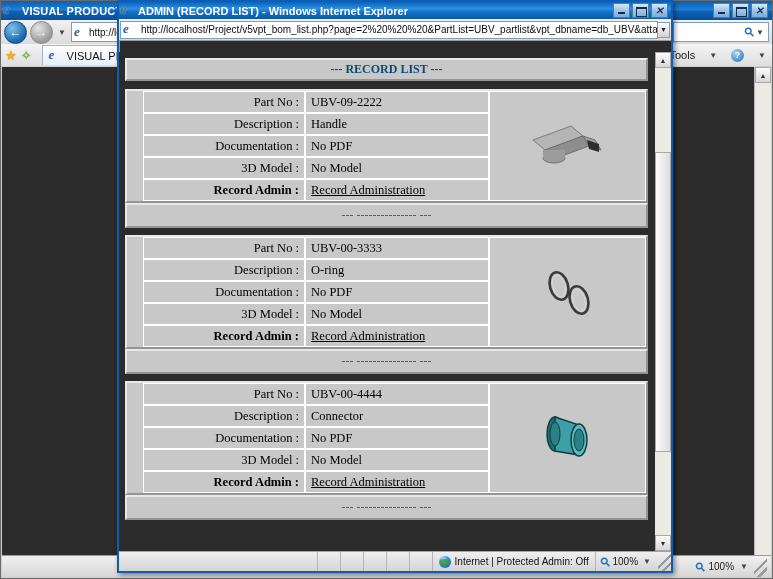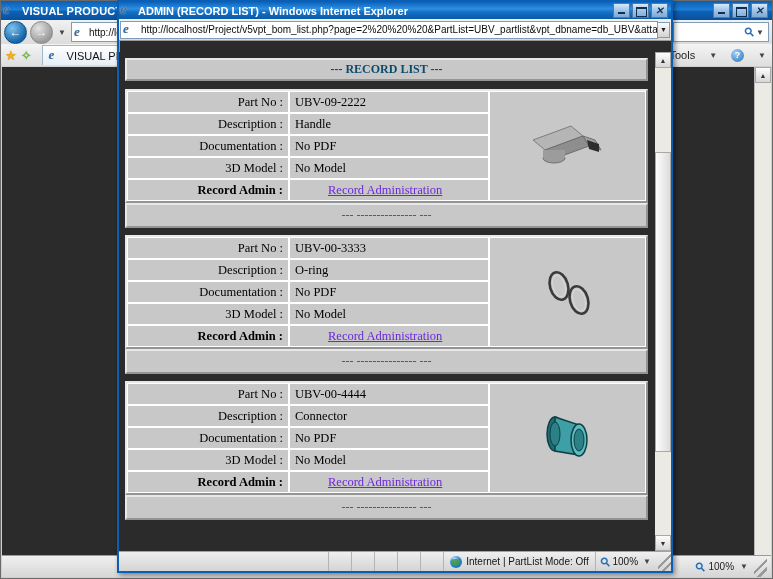--- a/index.html
+++ b/index.html
@@ -260,20 +260,21 @@
     font-family: "Liberation Serif", serif;
     font-size: 12px; font-weight: bold; color: #0c4a6e;
     padding: 2px 0 9px 0;
   }
 
   .rec-wrap {
     display: flex;
     border: 2px outset #e8e8e8;
     background: #c8c8c8;
     margin-bottom: 0px;
+    padding-left: 16px;
   }
   .rec-fields { flex: 1 1 auto; }
   .rec-fields table { width: 100%; border-collapse: separate; border-spacing: 0; }
   .rec-fields td {
     border: 1px solid #ffffff;
     font-family: "Liberation Serif", serif;
     font-size: 12.5px;
     color: #000;
     padding: 2px 5px;
     height: 16px;
@@ -292,25 +293,24 @@
     border: 2px outset #e8e8e8;
     background: #c8c8c8;
     text-align: center;
     font-family: "Liberation Serif", serif;
     font-size: 12px; color: #555;
     padding: 3px 0;
     margin: 0 0 7px 0;
     letter-spacing: 0px;
   }
   a.vlink {
-    color: #6d28d9;
+    color: #000000;
     text-decoration: underline;
     font-family: "Liberation Serif", serif;
     font-size: 12.5px;
-    margin-left: 33px;
   }
   svg { display: block; }
 </style>
 </head>
 <body>
 
 <div class="screen">
 
   <div class="bg-window">
 
@@ -554,21 +554,21 @@
 
     <div class="fg-statusbar">
       <span class="status-left"></span>
       <span class="status-pane"></span>
       <span class="status-pane"></span>
       <span class="status-pane"></span>
       <span class="status-pane"></span>
       <span class="status-pane"></span>
       <span class="status-zone">
         <span class="globe"></span>
-        <span>Internet | PartList Mode: Off</span>
+        <span>Internet | Protected Admin: Off</span>
       </span>
       <span class="status-zoom">
         <span class="mag">⚲</span>
         <span>100%</span>
         <span class="tinydrop">▼</span>
       </span>
       <span class="grip"></span>
     </div>
   </div>
 </div>

